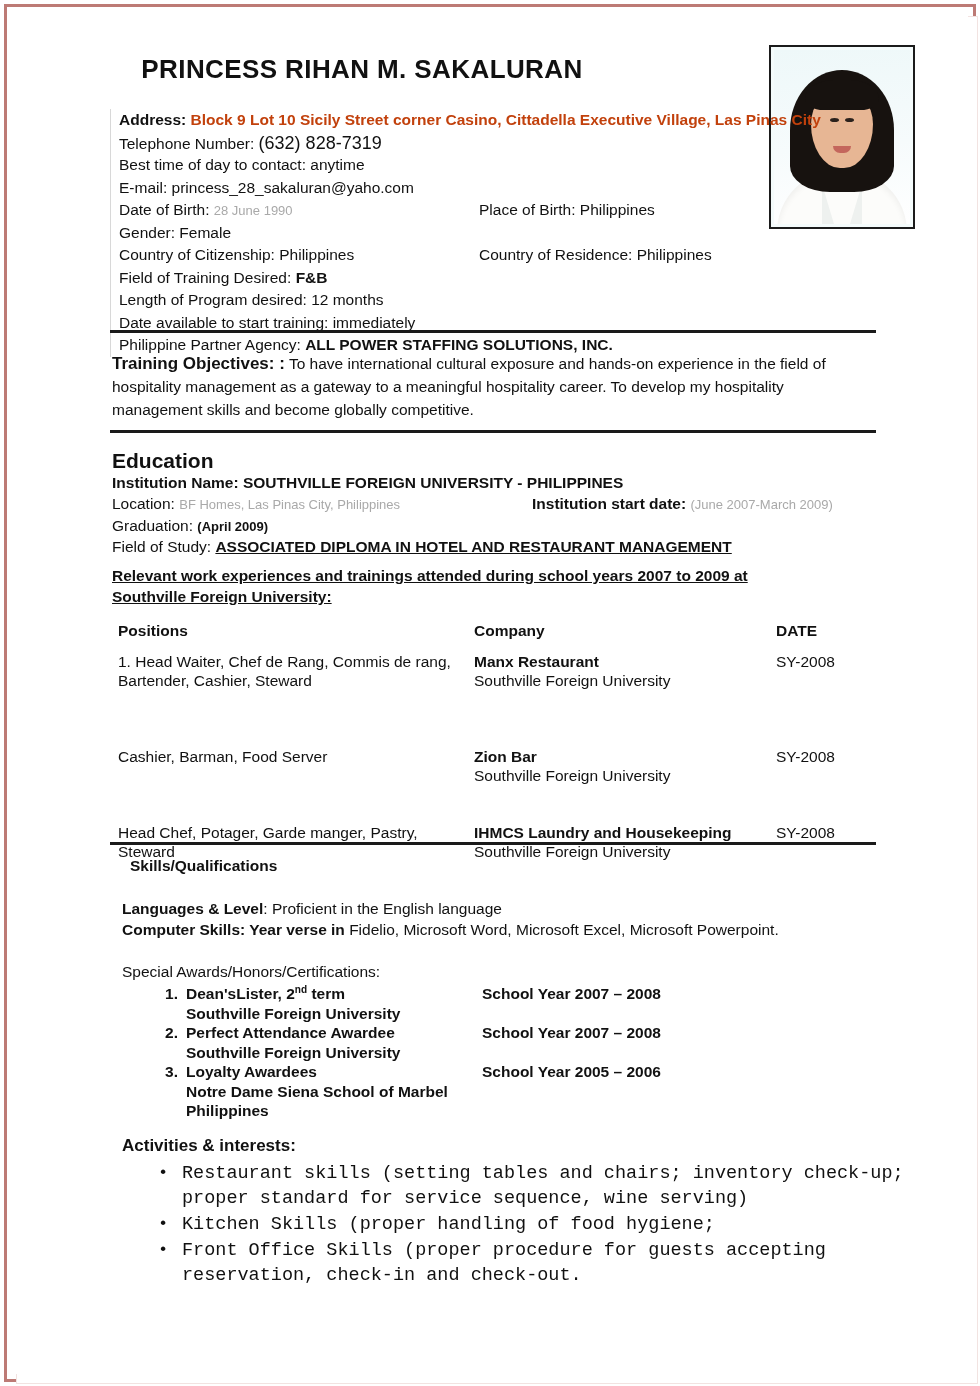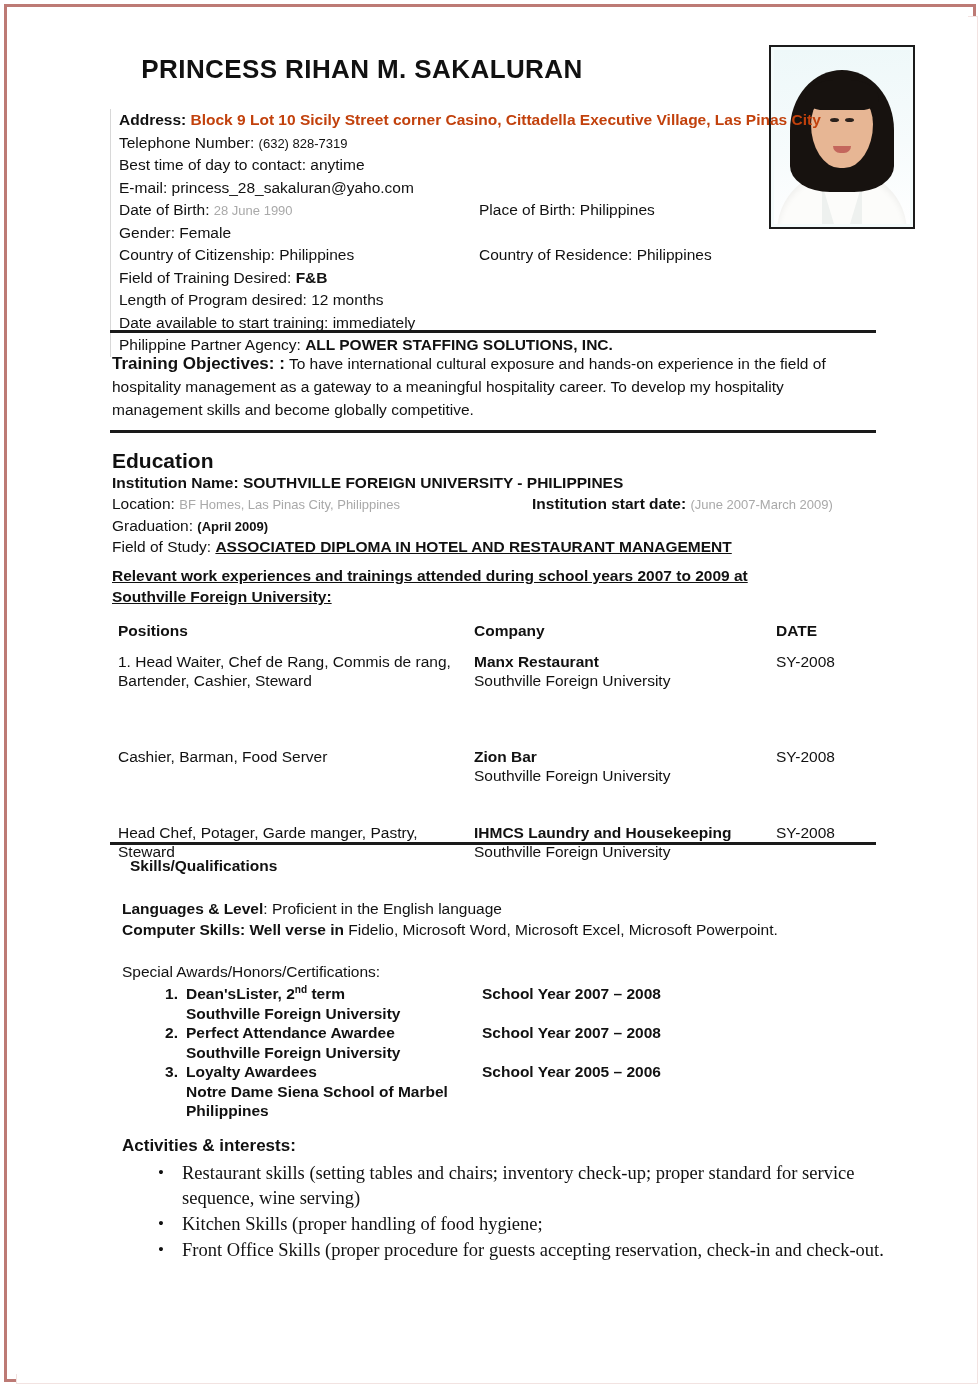--- a/index.html
+++ b/index.html
@@ -257,20 +257,21 @@
     font-size: 18.5px;
     line-height: 25px;
     margin: 0;
     padding: 0;
     list-style: none;
   }
   .act-list li {
     position: relative;
     padding-left: 60px;
     margin-bottom: 1px;
+    font-family: Liberation Mono, monospace;
   }
   .act-list li::before {
     content: "\2022";
     position: absolute;
     left: 36px; top: -1px;
     font-size: 17px;
   }
 </style>
 </head>
 <body>
@@ -300,21 +301,21 @@
 
   <div class="contact-block">
 
     <div class="c-row">
       <span class="b">Address:</span>
       <span class="faded-b">Block 9 Lot 10 Sicily Street corner Casino, Cittadella Executive Village, Las Pinas City</span>
     </div>
 
     <div class="c-row">
       <span>Telephone Number:</span>
-      <span style="font-size:13px;">(632) 828-7319</span>
+      <span style="font-size:18px;">(632) 828-7319</span>
     </div>
 
     <div class="c-row">Best time of day to contact: anytime</div>
 
     <div class="c-row">E-mail: princess_28_sakaluran@yaho.com</div>
 
     <div class="c-row">
       <span>Date of Birth:</span>
       <span class="faded" style="font-size:13px;">28 June 1990</span>
       <span class="c-right">Place of Birth: Philippines</span>
@@ -422,21 +423,21 @@
   <div class="rule" style="top:830px;"></div>
 
   <div class="skills">
     <div class="skills-h">Skills/Qualifications</div>
 
     <div class="skills-body">
       <div>
         <span class="b">Languages &amp; Level</span><span>: Proficient in the English language</span>
       </div>
       <div>
-        <span class="b">Computer Skills: Well verse in</span><span> Fidelio, Microsoft Word, Microsoft Excel, Microsoft Powerpoint.</span>
+        <span class="b">Computer Skills: Year verse in</span><span> Fidelio, Microsoft Word, Microsoft Excel, Microsoft Powerpoint.</span>
       </div>
     </div>
 
     <div class="special-h">Special Awards/Honors/Certifications:</div>
   </div>
 
   <div class="awards">
 
     <div class="aw-item">
       <span class="aw-num">1.</span>

